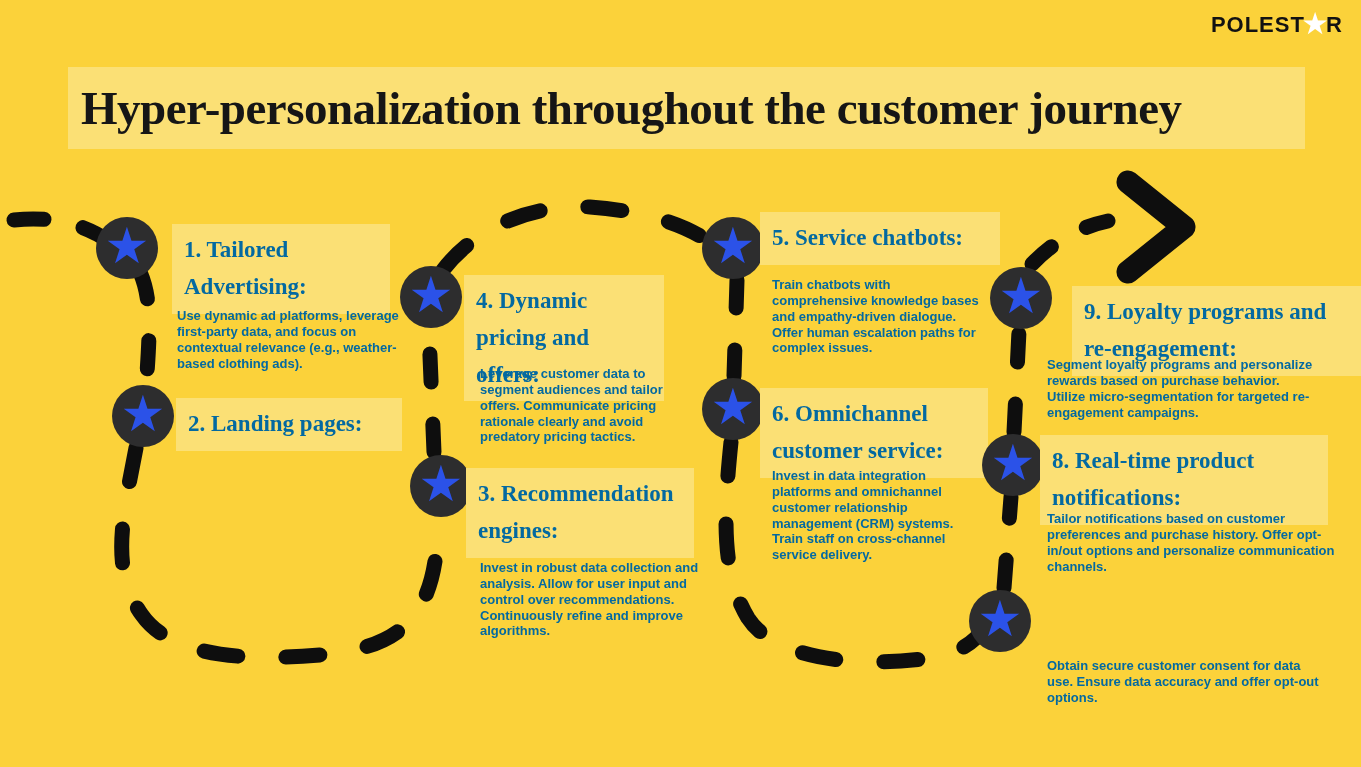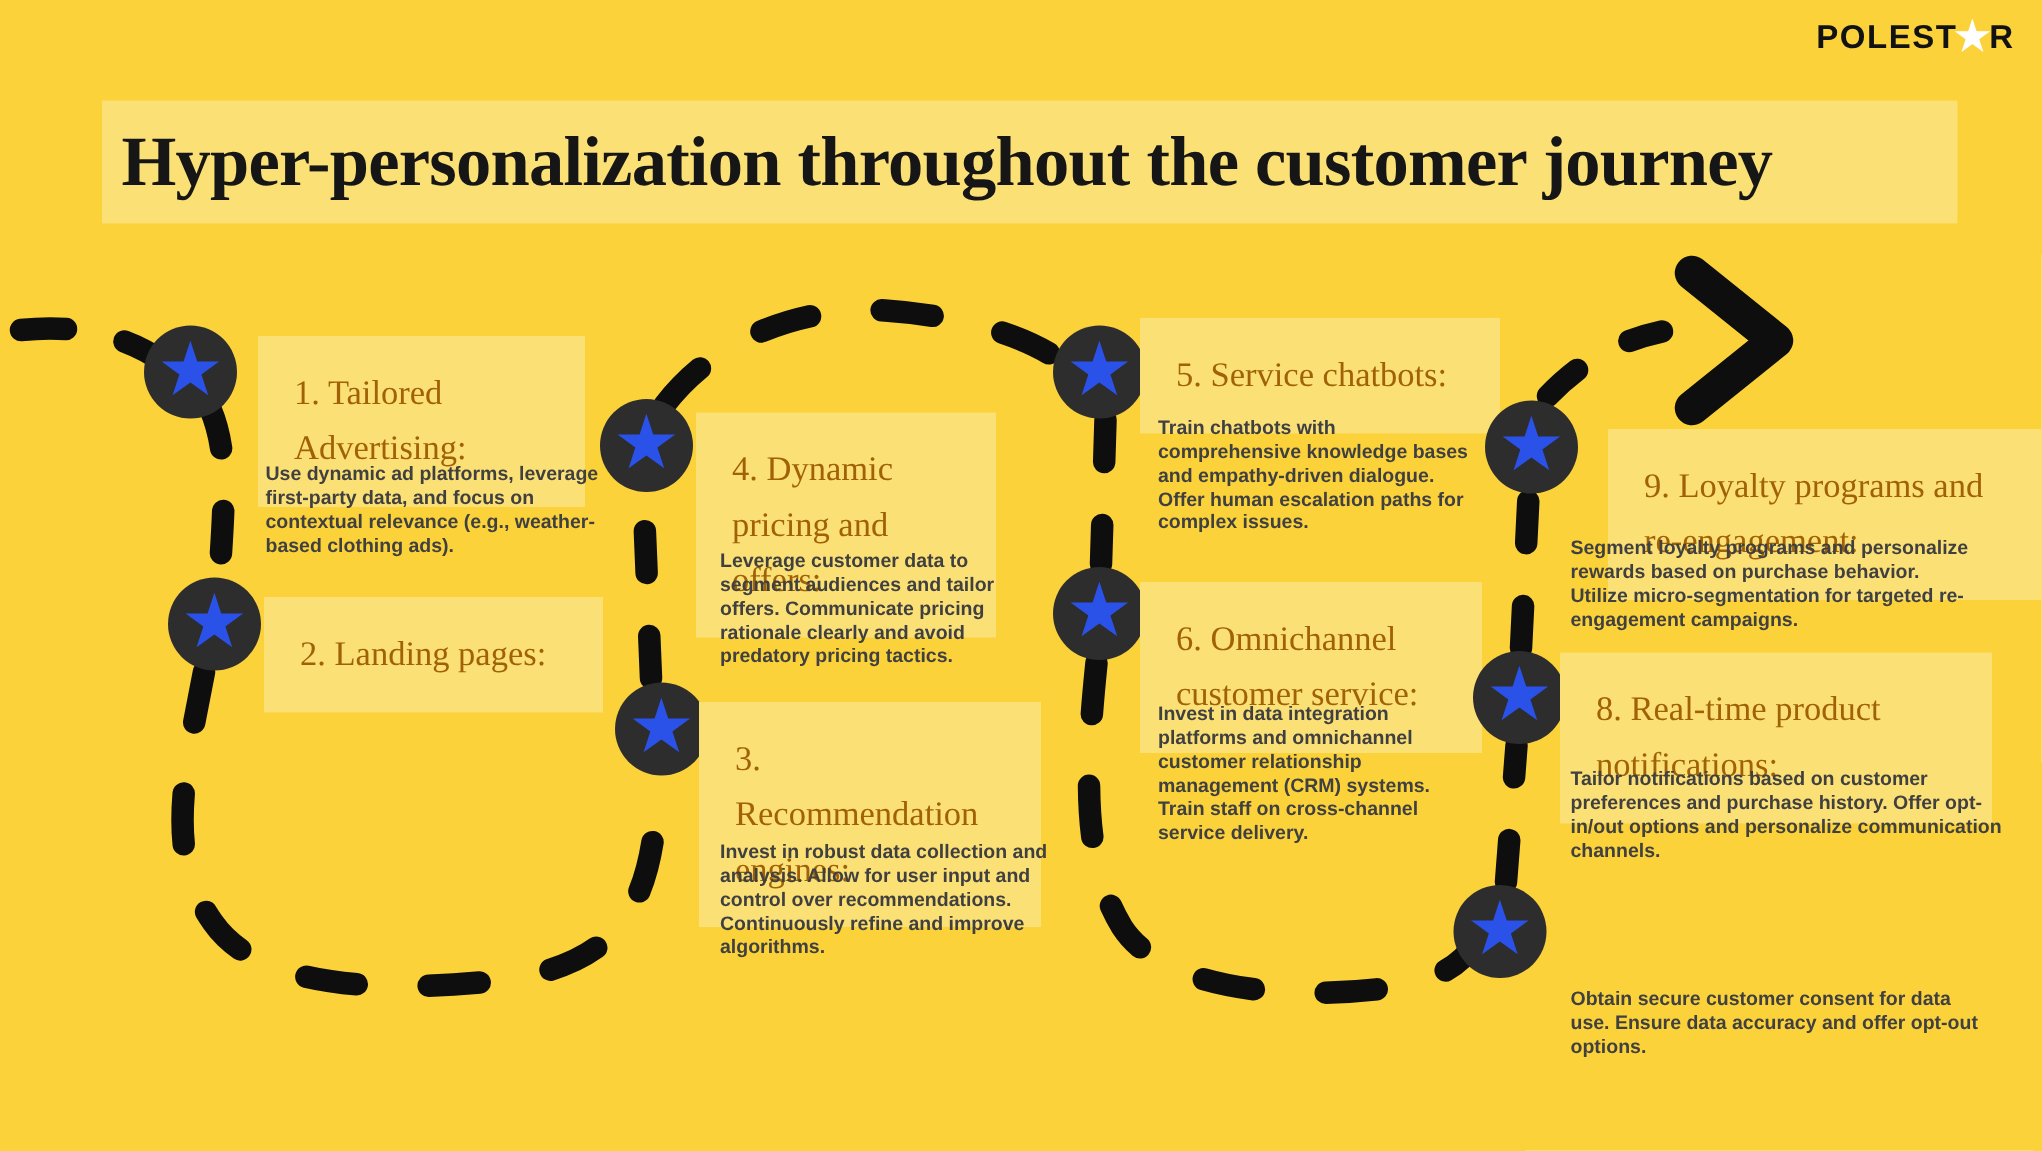--- a/index.html
+++ b/index.html
@@ -46,29 +46,29 @@
   .circle .star-glyph{
     color:#2B52E8;font-size:50px;line-height:1;
     font-family:"DejaVu Sans", sans-serif;
     padding-bottom:5px;
   }
   .band{
     position:absolute;background:#FBE075;z-index:2;
     padding:8px 12px;box-sizing:border-box;
   }
   .band h2{
-    margin:12px;font-family:"Liberation Serif", serif;
-    font-weight:normal;font-size:23px;line-height:1.6;
-    color:#a16207;
+    margin:0;font-family:"Liberation Serif", serif;
+    font-weight:bold;font-size:23px;line-height:1.6;
+    color:#0369a1;
   }
   .body-text{
     position:absolute;z-index:2;
     font-family:"Liberation Sans", sans-serif;
     font-weight:bold;font-size:13px;line-height:1.22;
-    color:#404040;
+    color:#0369a1;
   }
 </style>
 </head>
 <body>
 
 <div id="canvas">
 
   <svg class="path-layer" width="1361" height="767" viewBox="0 0 1361 767">
     <path class="dash" d="M 14 220 Q 70 214 110 242" stroke-dasharray="30 40"></path>
     <path class="dash" d="M 140 272 C 152 300 150 330 146 388" stroke-dasharray="28 42"></path>

